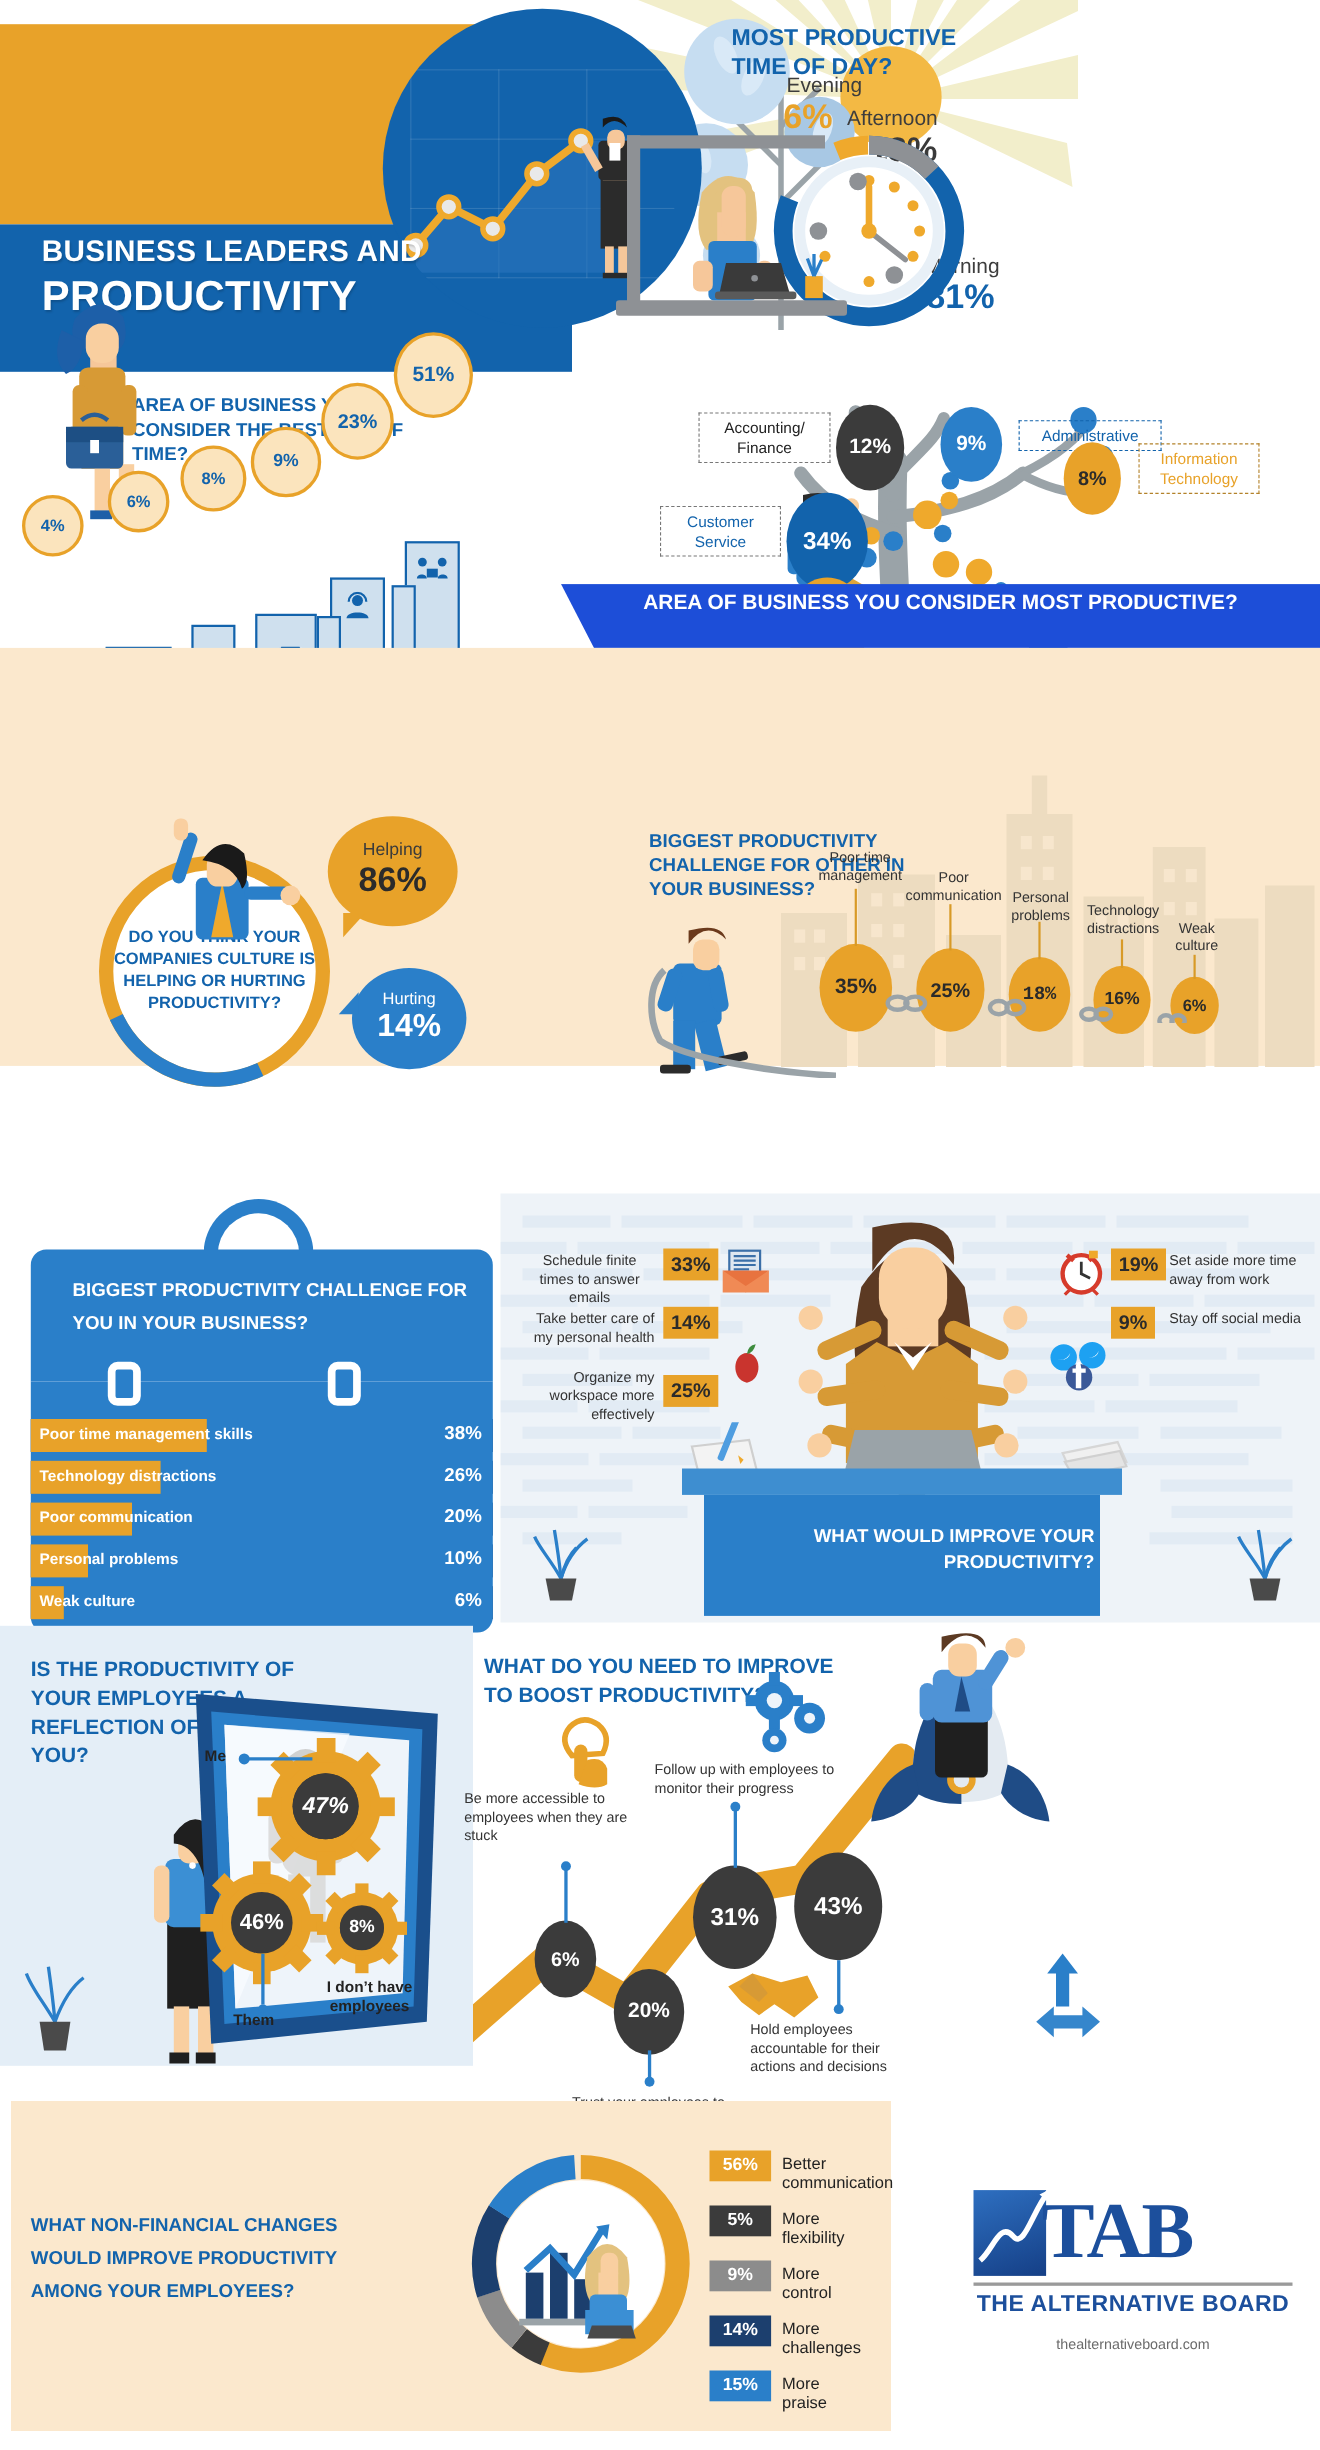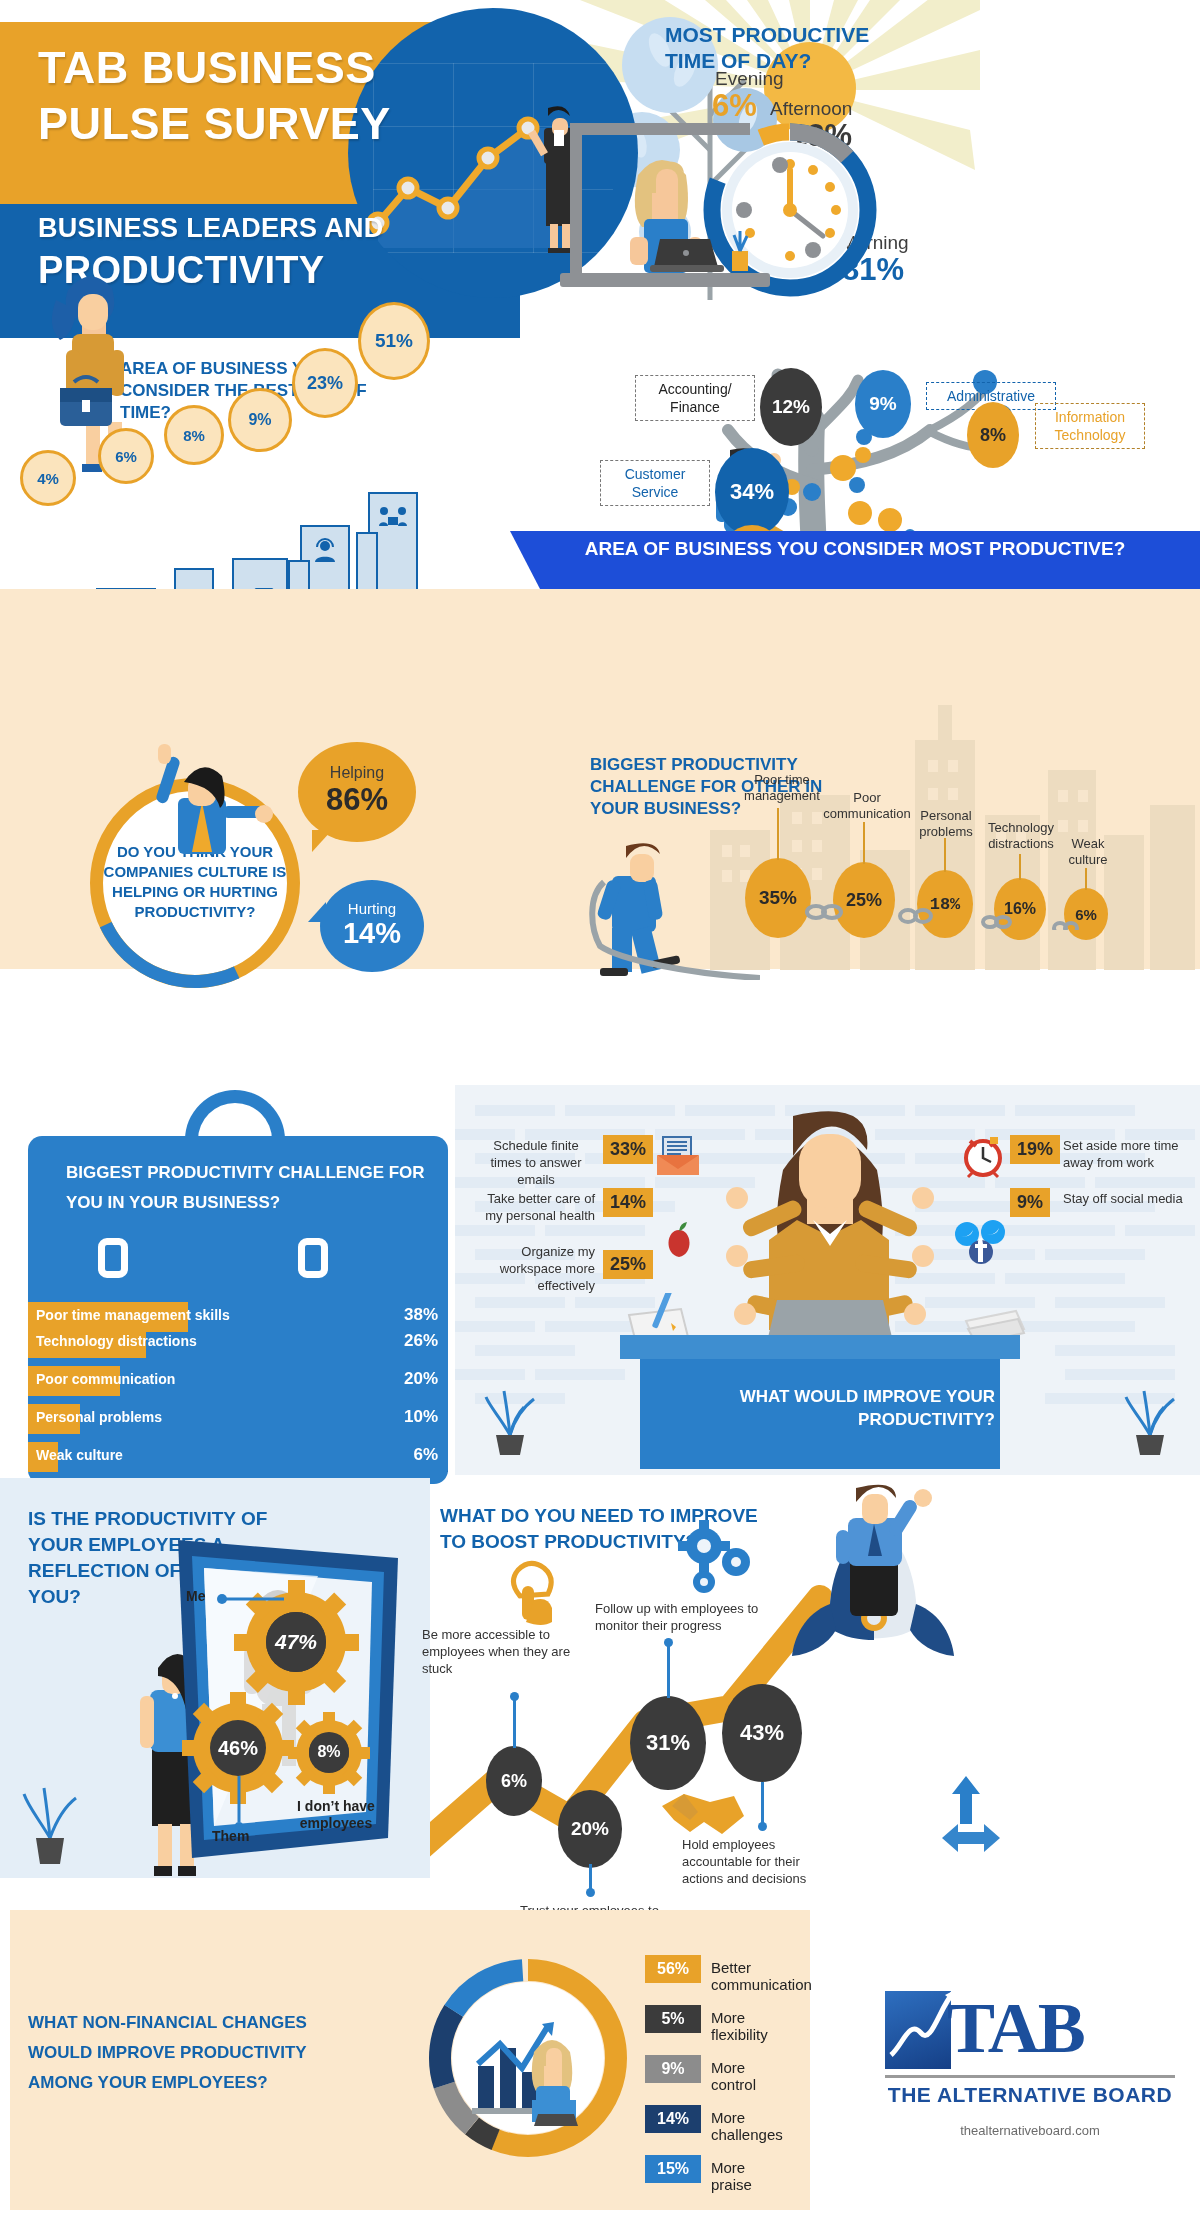--- a/index.html
+++ b/index.html
@@ -189,24 +189,20 @@
           <rect x="206" y="122" width="10" height="16" fill="#fff"></rect>
           <rect x="202" y="216" width="8" height="26" fill="#f6c79a"></rect>
           <rect x="214" y="216" width="8" height="26" fill="#f6c79a"></rect>
           <rect x="200" y="240" width="12" height="5" fill="#2b2b2b"></rect>
           <rect x="212" y="240" width="12" height="5" fill="#2b2b2b"></rect>
           <rect x="186" y="122" width="8" height="26" fill="#f6c79a" transform="rotate(-30 190 135)"></rect>
         </g>
       </svg>
     </div>
 
-    <div class="hdr-t1">
-      <div>TAB BUSINESS</div>
-      <div>PULSE SURVEY</div>
-    </div>
     <div class="hdr-t2">BUSINESS LEADERS AND</div>
     <div class="hdr-t3">PRODUCTIVITY</div>
   </div>
 
   <div id="time-of-day">
     <div class="tod-title">MOST PRODUCTIVE TIME OF DAY?</div>
     <div class="tod-even-lbl">Evening</div>
     <div class="tod-even-val">6%</div>
     <div class="tod-aft-lbl">Afternoon</div>
     <div class="tod-aft-val">13%</div>
@@ -584,21 +580,21 @@
   <div id="briefcase">
     <div class="bc-handle"></div>
     <div class="bc-top">
       <div class="bc-title">BIGGEST PRODUCTIVITY CHALLENGE FOR YOU IN YOUR BUSINESS?</div>
     </div>
     <div class="bc-body"></div>
     <div class="bc-clasp" style="left:88px;top:148px;"></div>
     <div class="bc-clasp" style="left:288px;top:148px;"></div>
 
     <div style="position:absolute;left:18px;top:200px;width:420px;height:192px;">
-      <div class="bcrow" style="top:12px;">
+      <div class="bcrow" style="top:0;">
         <div class="track"></div>
         <div class="fill" style="width:160px;"></div>
         <div class="lbl">Poor time management skills</div>
         <div class="val">38%</div>
       </div>
       <div class="bcrow" style="top:38px;">
         <div class="track"></div>
         <div class="fill" style="width:118px;"></div>
         <div class="lbl">Technology distractions</div>
         <div class="val">26%</div>

